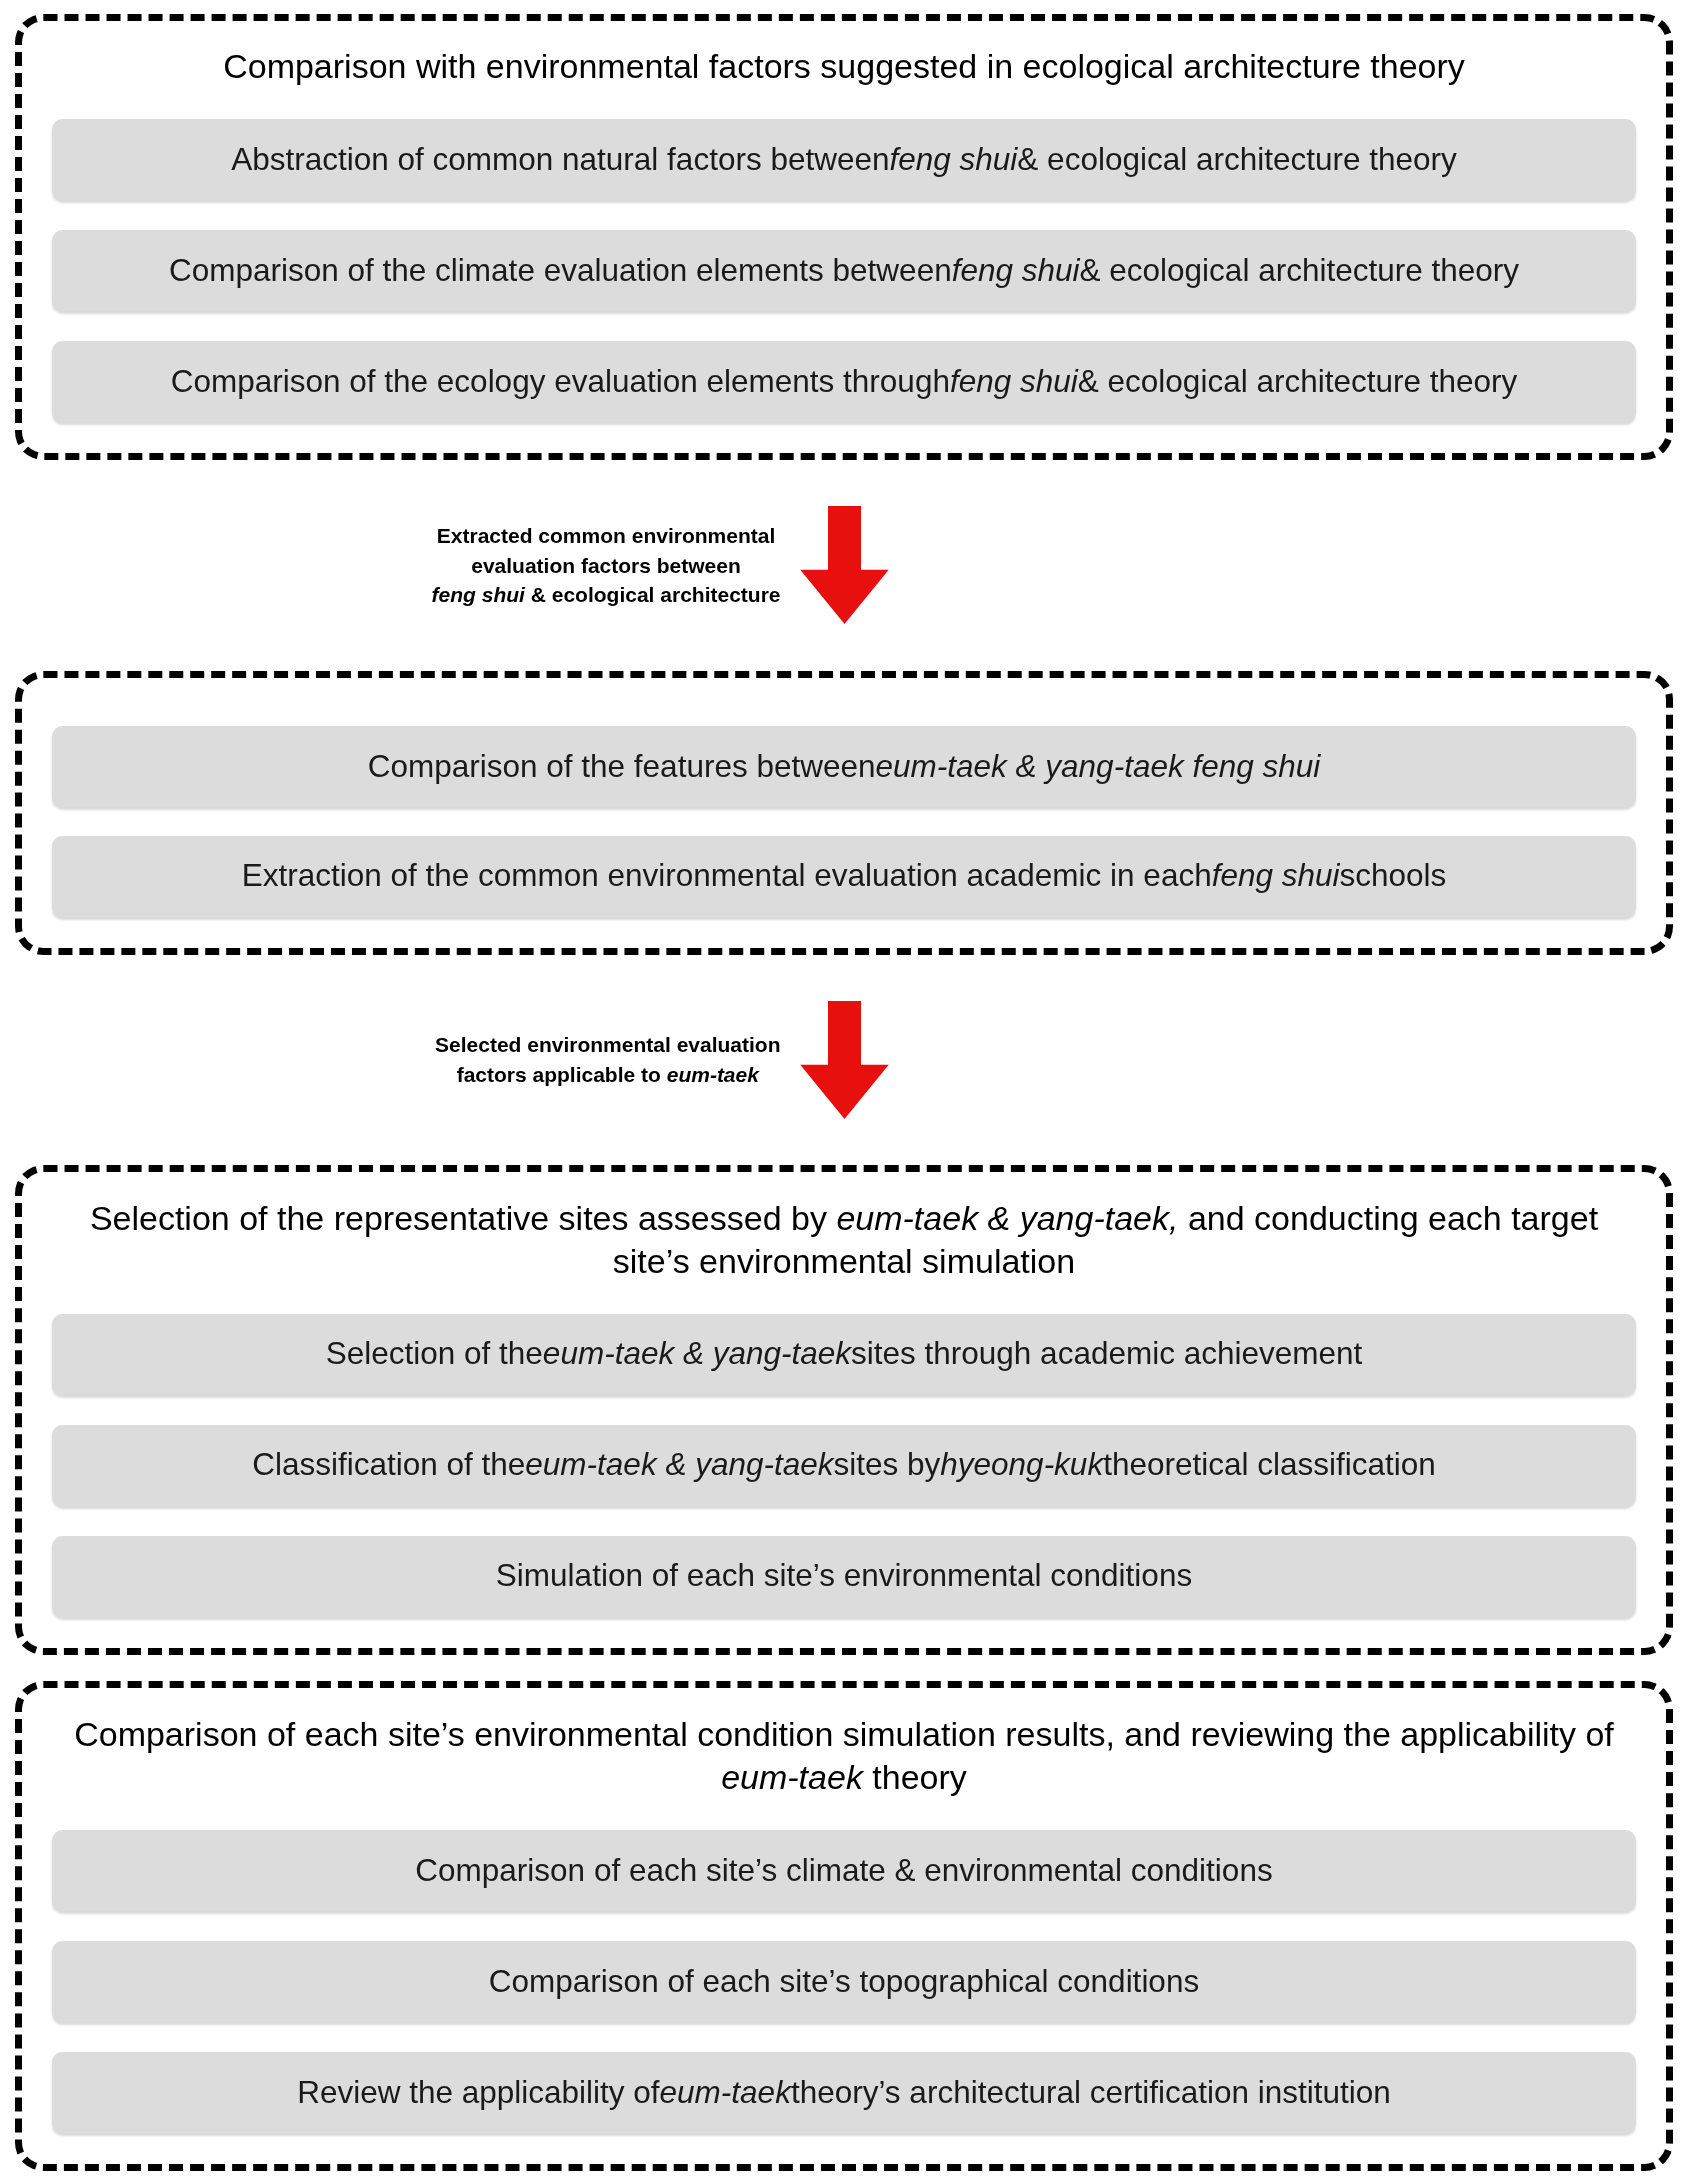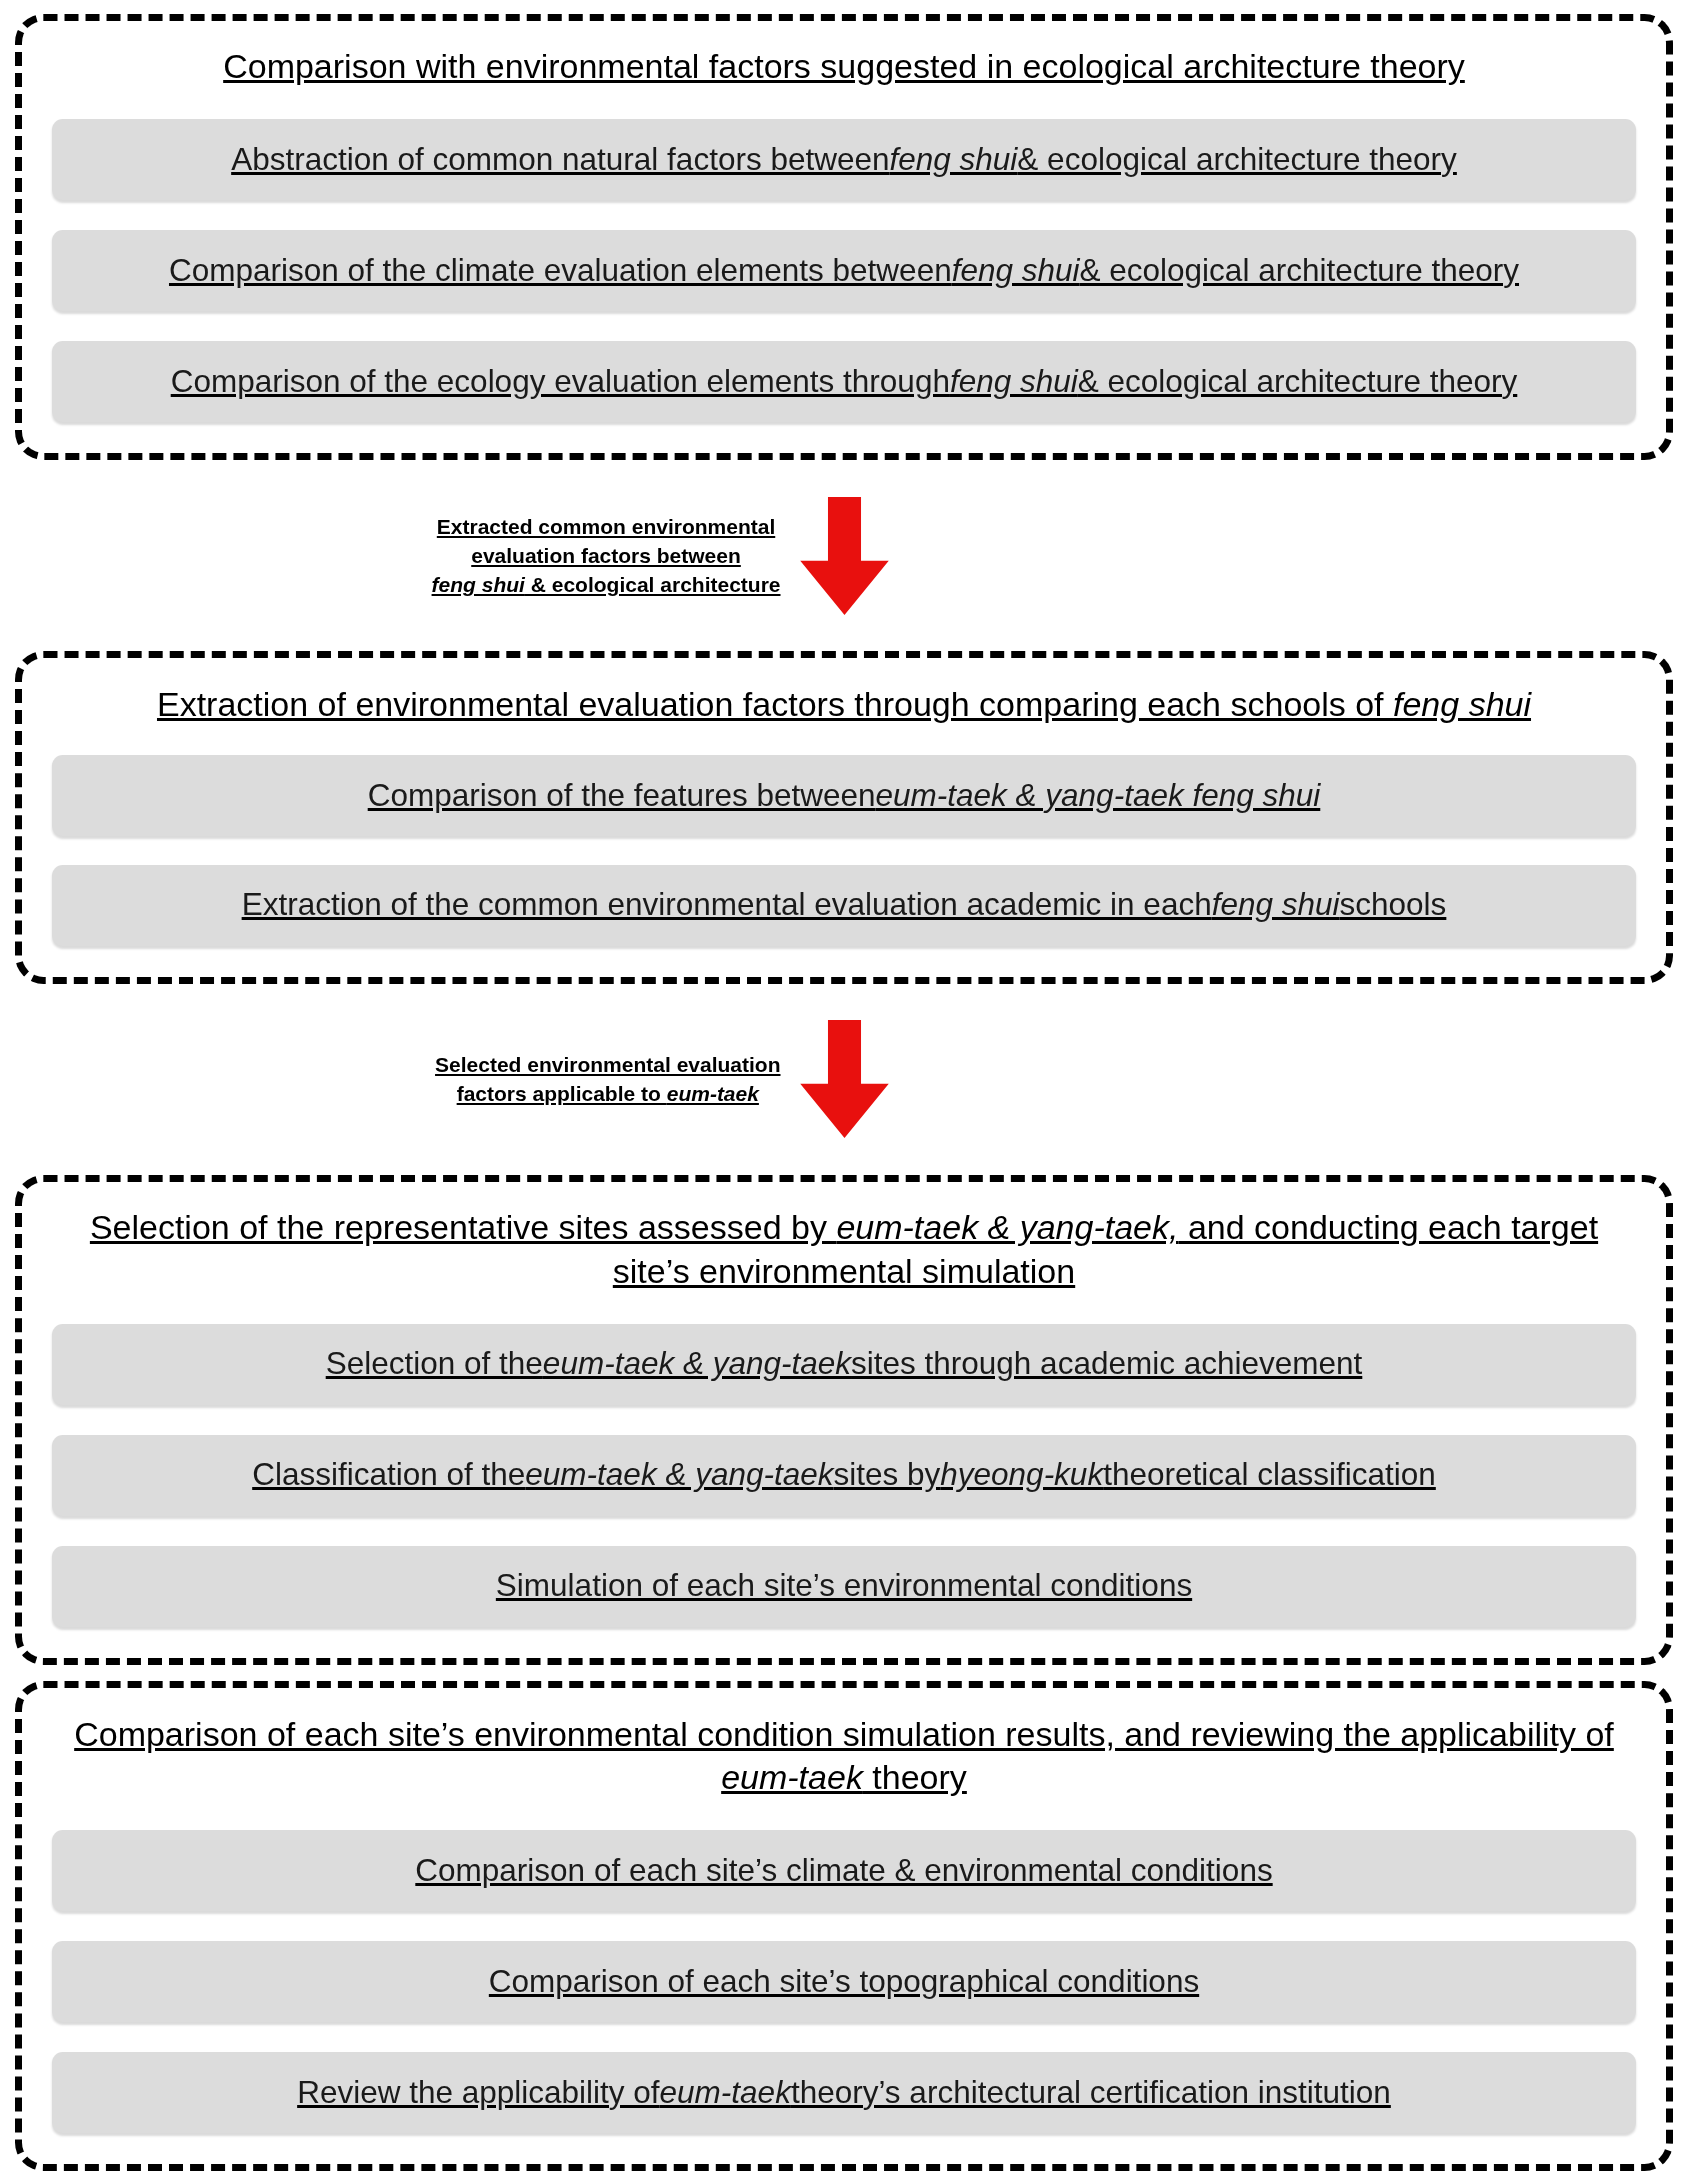--- a/index.html
+++ b/index.html
@@ -9,21 +9,20 @@
     font-family: "Liberation Sans", sans-serif;
   }
   .page {
     width: 1688px;
     height: 2183px;
     box-sizing: border-box;
     padding: 13.7px 15px 12px;
     display: flex;
     flex-direction: column;
     justify-content: space-between;
-    text-decoration: underline;
   }
   .stage {
     border: 7.1px dashed #000000;
     border-radius: 28.5px;
     box-sizing: border-box;
     padding: 20px 30px 31px;
     background: #ffffff;
   }
   .stage-title {
     font-size: 34px;
@@ -101,21 +100,20 @@
     <div class="connector-label"><span>Extracted common environmental
 evaluation factors between
 </span><i>feng shui</i><span> &amp; ecological architecture</span></div>
     <svg class="down-arrow" viewBox="0 0 150 200" xmlns="http://www.w3.org/2000/svg">
       <polygon points="47,0 103,0 103,108 150,108 75,200 0,108 47,108" fill="#e8100e"></polygon>
     </svg>
     <div></div>
   </div>
 
   <section class="stage stage--two">
-    <h2 class="stage-title"><span>Extraction of environmental evaluation factors through comparing each schools of </span><i>feng shui</i></h2>
     <div class="bar">
         <span>Comparison of the features between </span>
         <i>eum-taek &amp; yang-taek feng shui</i>
       </div>
     <div class="bar">
         <span>Extraction of the common environmental evaluation academic in each </span>
         <i>feng shui</i>
         <span> schools</span>
       </div>
   </section>

